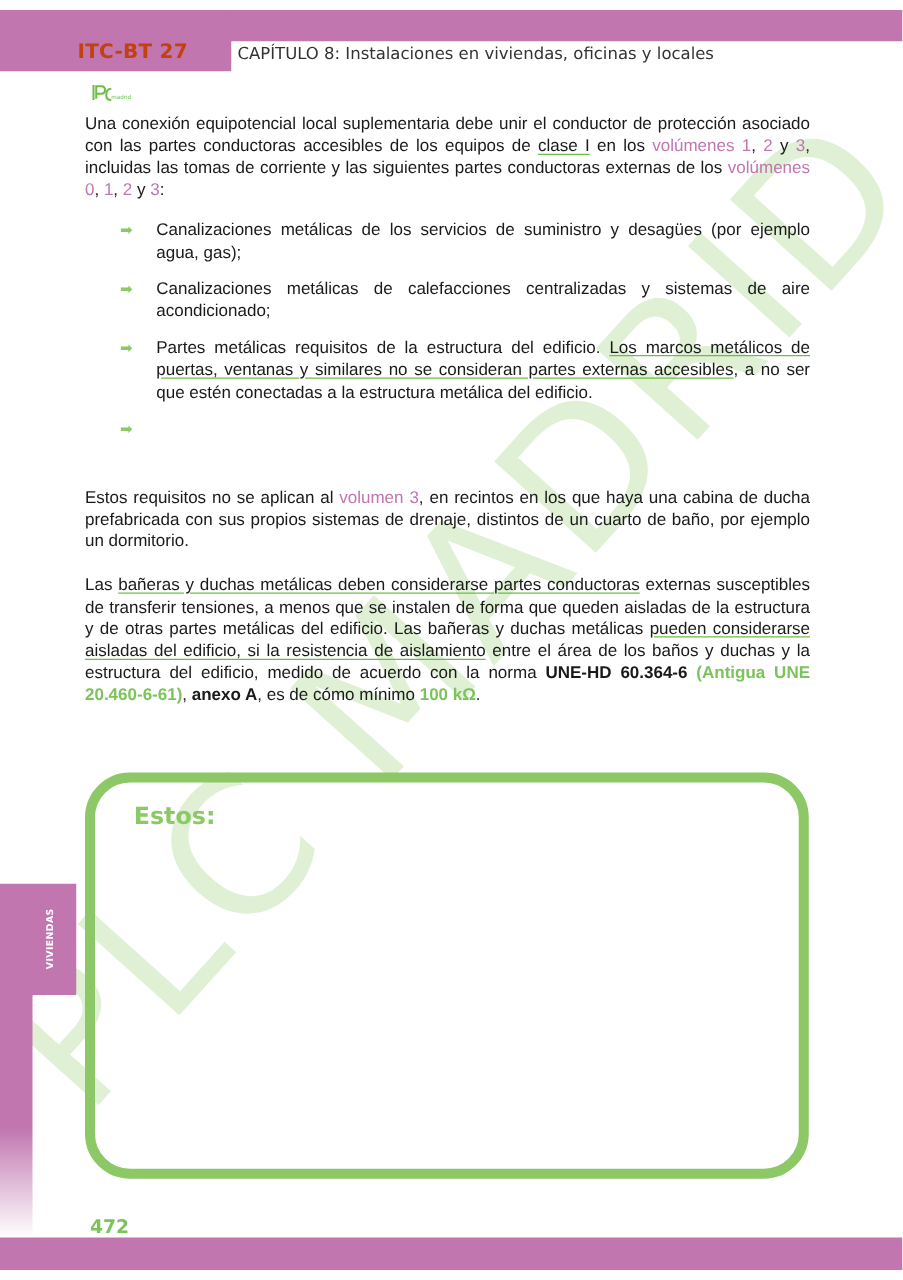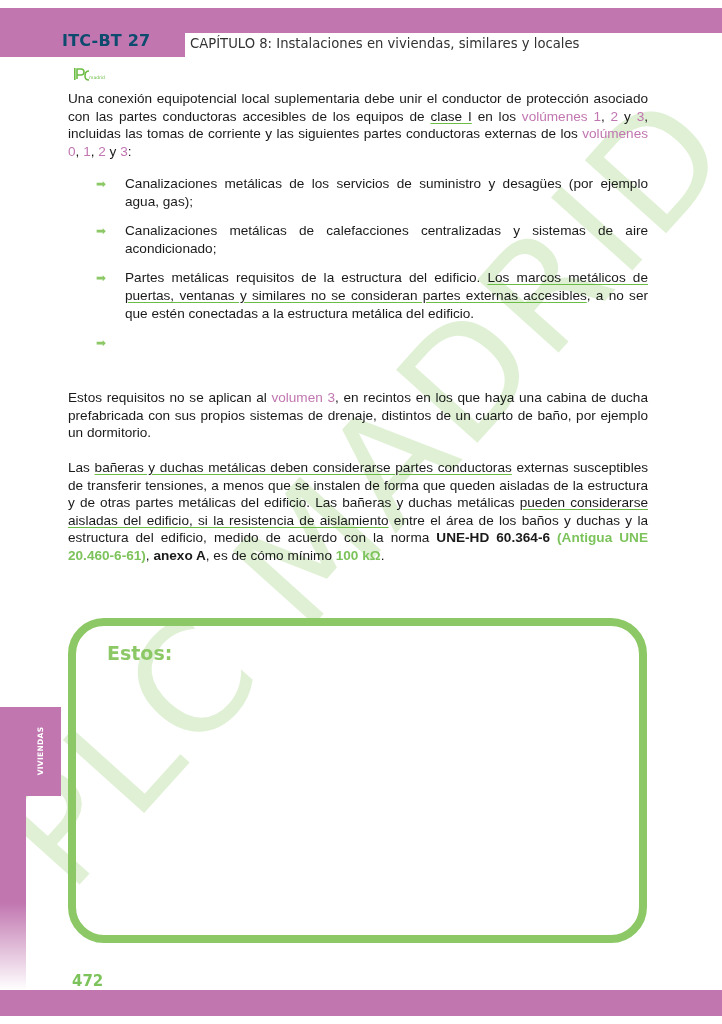--- a/index.html
+++ b/index.html
@@ -13,21 +13,21 @@
     position: absolute; left: 0; top: 8px; width: 722px; height: 25px;
     background: #c176b0;
   }
   .itc-box {
     position: absolute; left: 0; top: 8px; width: 185px; height: 49px;
     background: #c176b0;
   }
   .itc-label {
     position: absolute; left: 62px; top: 31px;
     font-family: "DejaVu Sans", sans-serif; font-weight: bold;
-    font-size: 16px; color: #0c4a6e; letter-spacing: 0.2px;
+    font-size: 16px; color: #c2410c; letter-spacing: 0.2px;
   }
   .chapter-title {
     position: absolute; left: 190px; top: 36px;
     font-family: "DejaVu Sans", sans-serif;
     font-size: 13.2px; color: #333333; white-space: nowrap;
   }
   .logo {
     position: absolute; left: 73px; top: 66px; width: 36px; height: 16px;
   }
   .body-text {
@@ -89,21 +89,21 @@
     letter-spacing: 6px; white-space: nowrap; pointer-events: none;
     -webkit-text-stroke: 0;
   }
 </style>
 </head>
 <body>
 
 <div class="top-band"></div>
 <div class="itc-box"></div>
 <div class="itc-label">ITC-BT 27</div>
-<div class="chapter-title">CAPÍTULO 8: Instalaciones en viviendas, similares y locales</div>
+<div class="chapter-title">CAPÍTULO 8: Instalaciones en viviendas, oficinas y locales</div>
 
 <svg class="logo" viewBox="0 0 36 16">
   <rect x="1" y="2" width="1.6" height="12" fill="#6cbd45"></rect>
   <path d="M4 13 V3 H8 Q11 3 11 6 Q11 9 8 9 H4" fill="none" stroke="#6cbd45" stroke-width="1.6"></path>
   <path d="M16 5 Q12 5 12 10 Q12 14 16 14" fill="none" stroke="#6cbd45" stroke-width="1.6"></path>
   <text x="16" y="13" font-size="4.5" fill="#6cbd45" font-family="DejaVu Sans, sans-serif">madrid</text>
 </svg>
 
 <div class="watermark">PLC MADRID</div>
 

